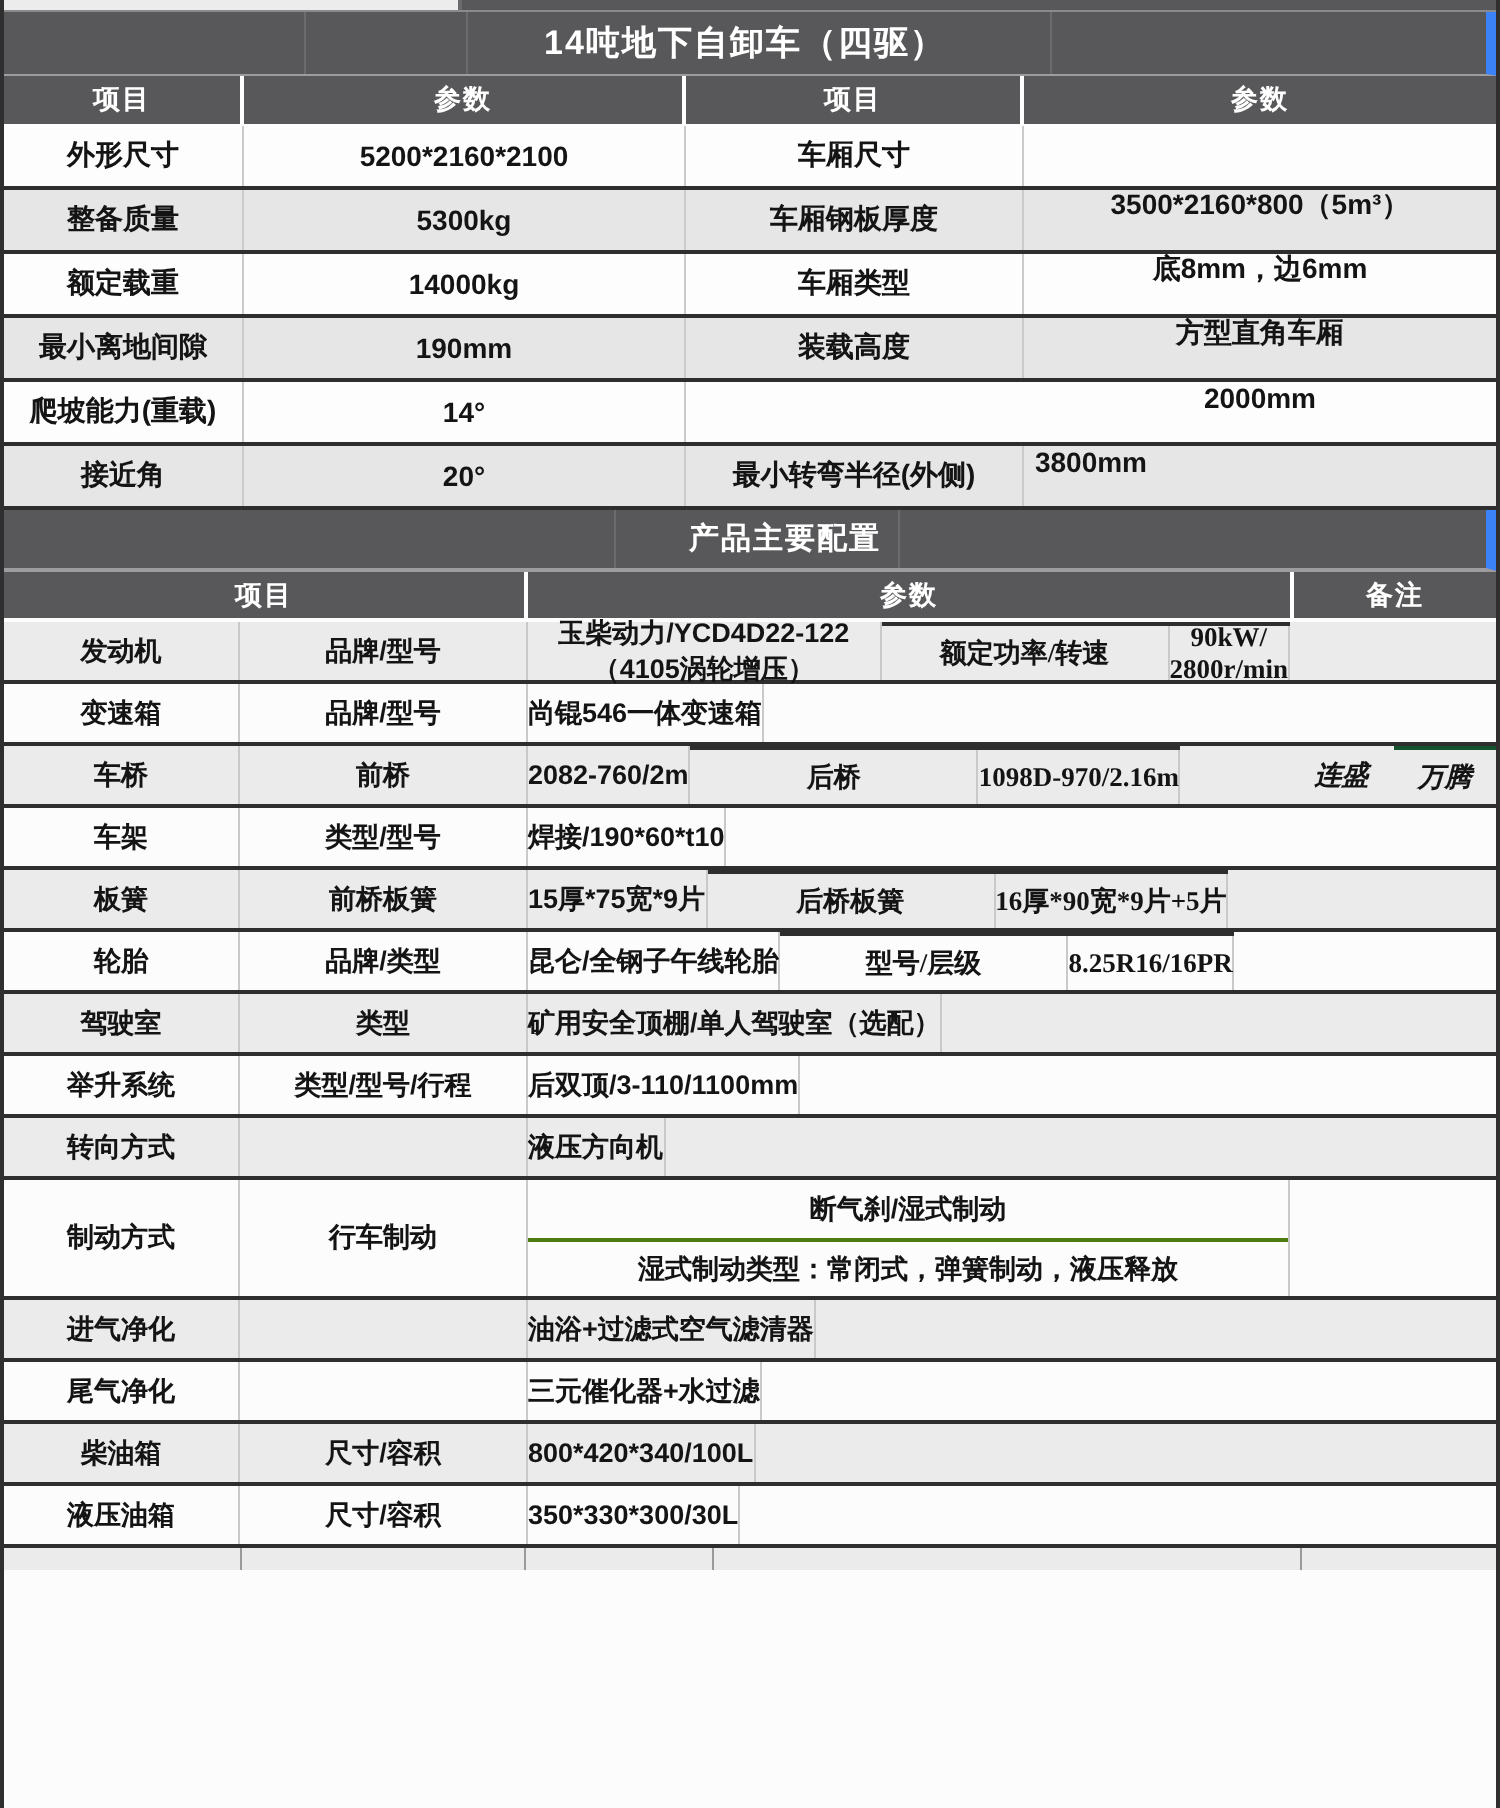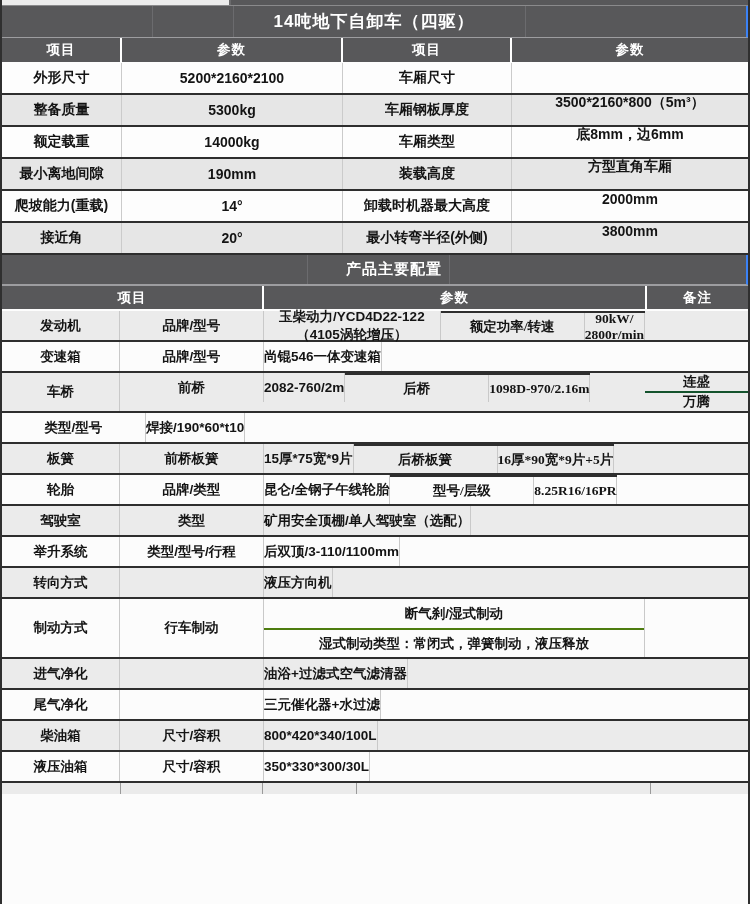--- a/index.html
+++ b/index.html
@@ -33,21 +33,21 @@
   }
 
   
   .dark-bar {
     position: relative;
     background: #58585a;
     color: #ffffff;
     display: flex;
     align-items: center;
     justify-content: center;
-    border-right: 4px solid #3b82f6;
+    border-right: 7px solid #3b82f6;
     margin-right: -2px;
   }
   .title-bar { height: 32px; font-size: 17px; letter-spacing: 1px; border-bottom: 1px solid #9d9da0; }
   .section-bar { height: 31px; font-size: 15px; letter-spacing: 1px; border-bottom: 2px solid #9d9da0; padding-left: 40px; }
   .ghost-line { position: absolute; top: 0; bottom: 0; width: 1px; background: #6b6b6e; }
 
   
   .head-row { display: flex; background: #58585a; color: #fff; }
   .head-row .hc {
     display: flex; align-items: center; justify-content: center;
@@ -95,21 +95,21 @@
   .g-row { display: flex; height: 29px; }
   .g-row + .g-row { border-top: 2px solid #2e2e2e; font-family: Liberation Serif, serif; }
   .g-sub {
     width: 144px; display: flex; align-items: center; justify-content: center;
     border-right: 1px solid #c9c9c9; text-align: center;
   }
   .g-val {
     flex: 1; display: flex; align-items: center; justify-content: center;
     border-right: 1px solid #c9c9c9; text-align: center;
   }
-  .g-note { width: 103px; display: flex; flex-direction: column; }
+  .g-note { width: 103px; display: flex; flex-direction: row; font-style: italic; }
   .g-note .nh { flex: 1; display: flex; align-items: center; justify-content: center; }
   .g-note.split .nh + .nh { border-top: 2px solid #14532d; }
 
   
   .g-sub-tall {
     width: 144px; display: flex; align-items: center; justify-content: center;
     border-right: 1px solid #c9c9c9; text-align: center;
   }
   .g-stack { flex: 1; display: flex; flex-direction: column; border-right: 1px solid #c9c9c9; }
   .g-stack .g-vrow { height: 29px; display: flex; align-items: center; justify-content: center; text-align: center; }
@@ -163,21 +163,20 @@
     </div>
     <div class="srow">
       <div class="sc c1">最小离地间隙</div>
       <div class="sc c2">190mm</div>
       <div class="sc c3">装载高度</div>
       <div class="sc c4">2000mm</div>
     </div>
     <div class="srow">
       <div class="sc c1">爬坡能力(重载)</div>
       <div class="sc c2">14°</div>
-      <div class="sc c3">卸载时机器最大高度</div>
       <div class="sc c4">3800mm</div>
     </div>
     <div class="srow">
       <div class="sc c1">接近角</div>
       <div class="sc c2">20°</div>
       <div class="sc c3">最小转弯半径(外侧)</div>
       <div class="sc c4">6500mm</div>
     </div>
   </div>
 
@@ -238,20 +237,21 @@
           <div class="g-val">1098D-970/2.16m</div>
         </div>
       </div>
       <div class="g-note split">
         <div class="nh">连盛</div>
         <div class="nh">万腾</div>
       </div>
     </div>
 
     <div class="grp">
+      <div class="g-cat">车架</div>
       <div class="g-mid">
         <div class="g-row">
           <div class="g-sub">类型/型号</div>
           <div class="g-val">焊接/190*60*t10</div>
         </div>
       </div>
       <div class="g-note">
         <div class="nh"></div>
       </div>
     </div>

